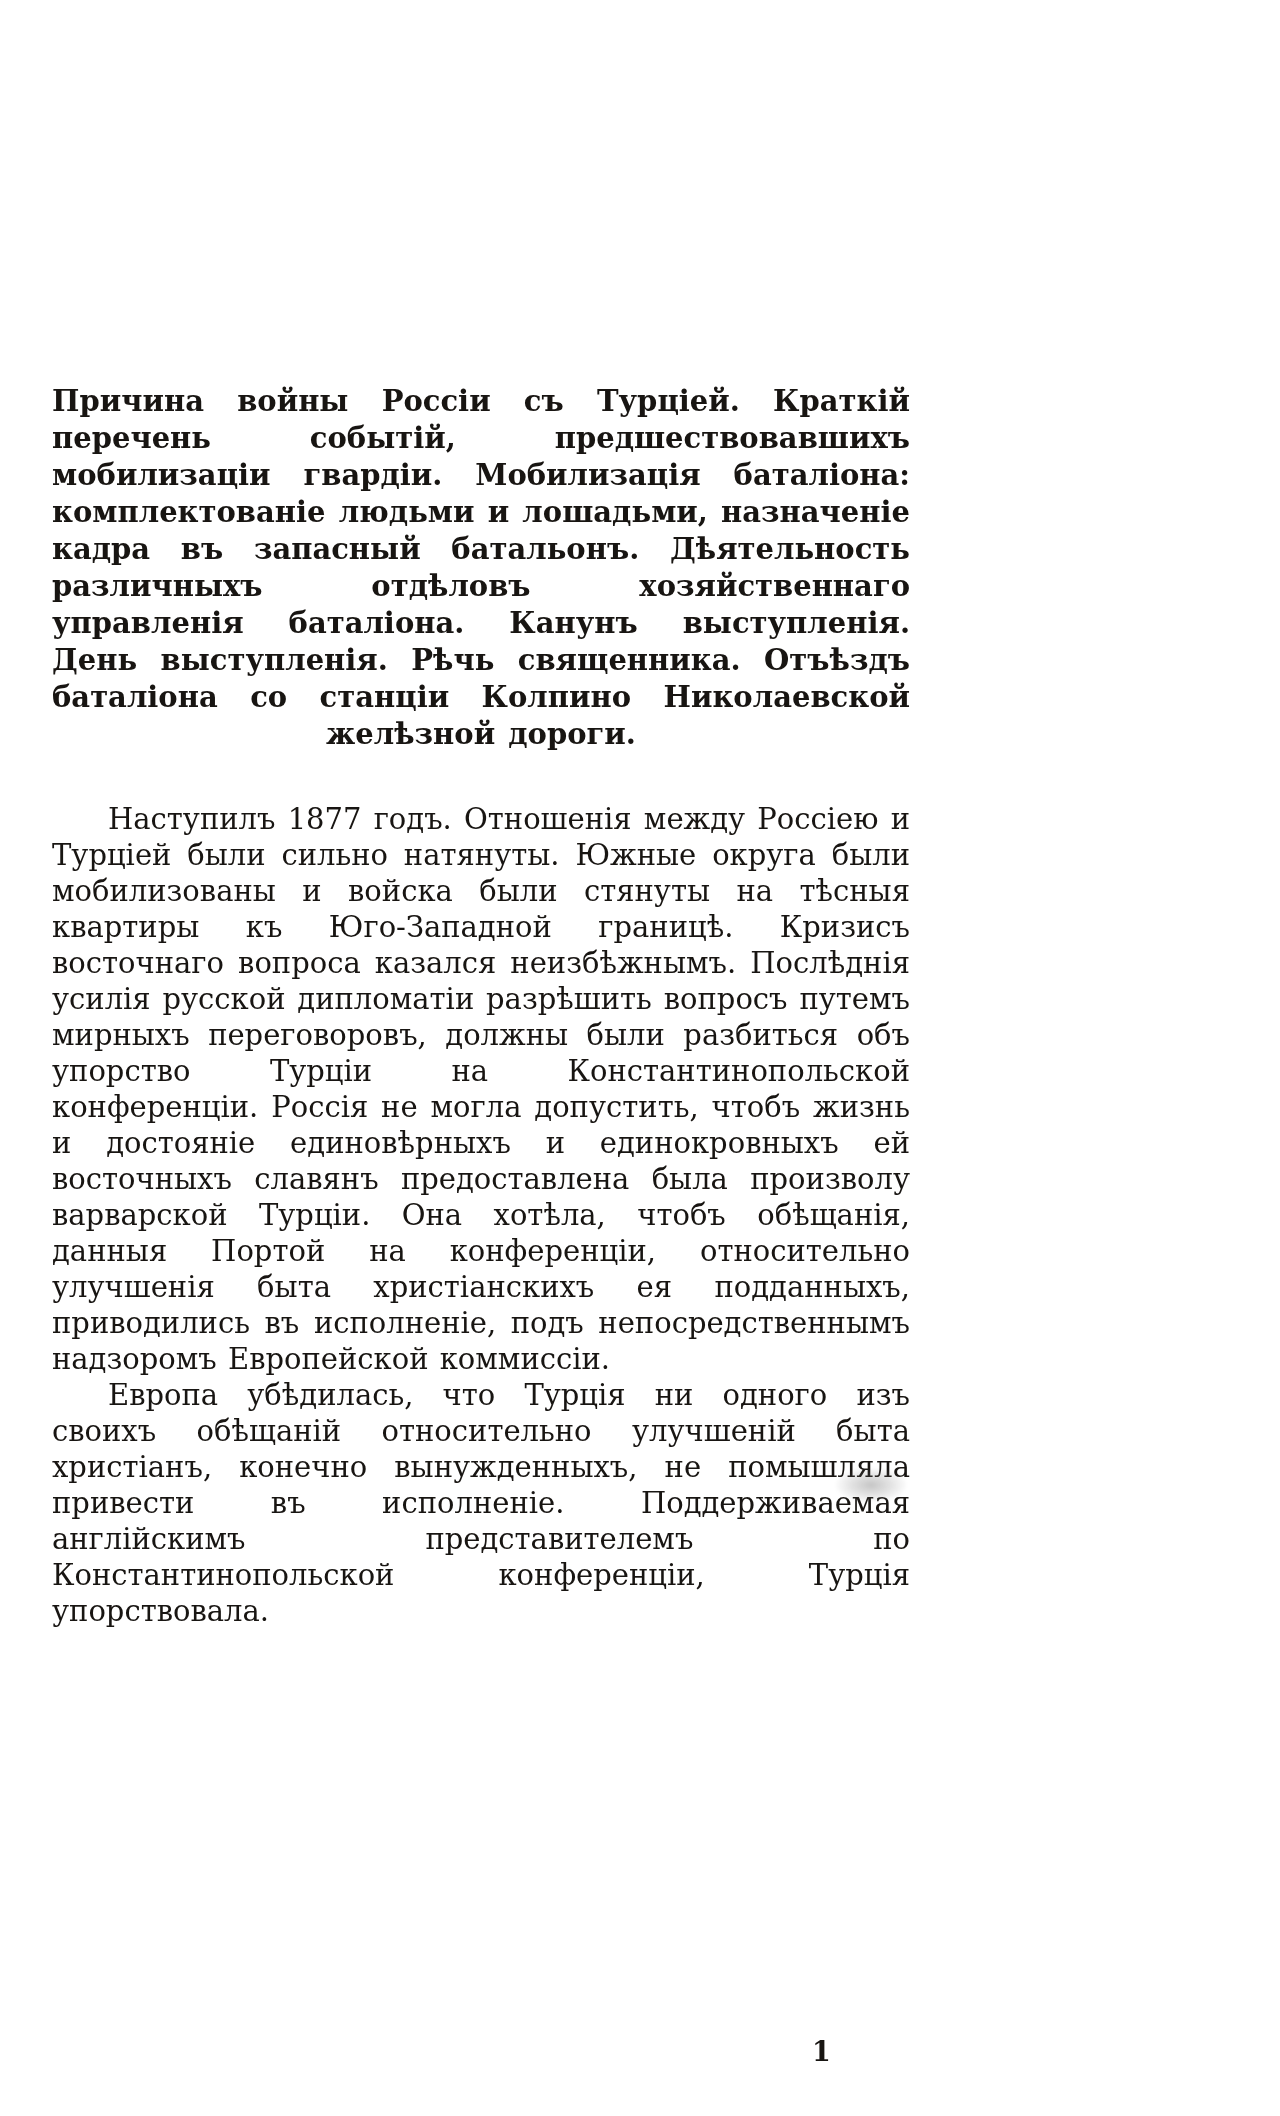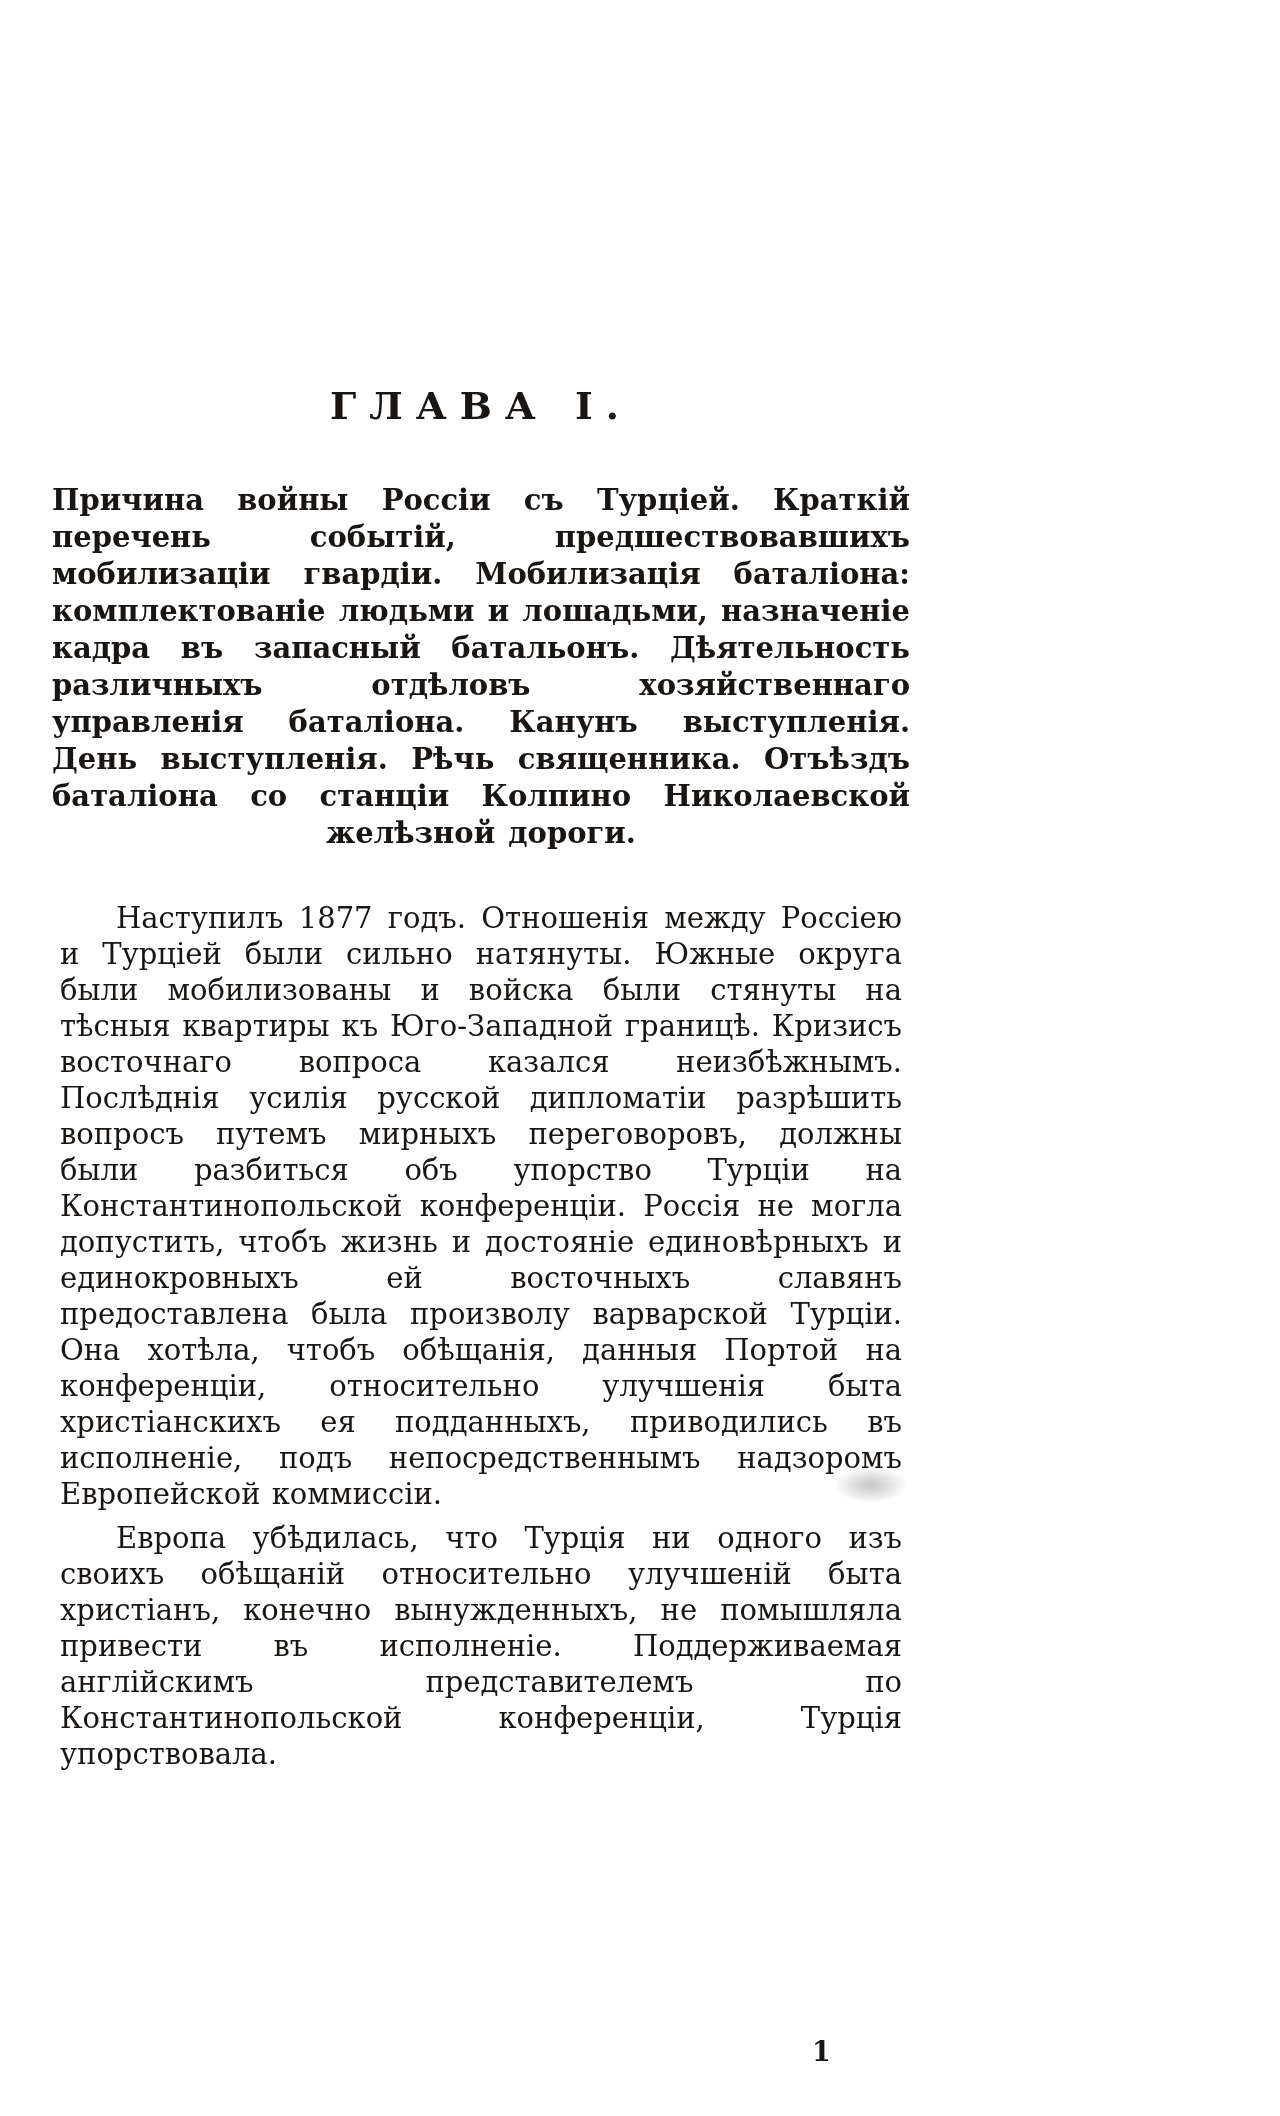--- a/index.html
+++ b/index.html
@@ -34,21 +34,21 @@
   .chapter-summary {
     font-weight: bold;
     font-size: 29px;
     line-height: 37px;
     text-align: justify;
     text-align-last: center;
     word-spacing: 3px;
     margin: 0 0 48px 0;
   }
   .body-para {
-    margin: 8px;
+    margin: 0;
     font-size: 29px;
     line-height: 36px;
     text-align: justify;
     text-indent: 56px;
     word-spacing: 2px;
   }
   .page-number {
     position: absolute;
     left: 812px;
     top: 2036px;
@@ -66,20 +66,19 @@
       rgba(120, 120, 120, 0.18) 45%,
       rgba(255, 255, 255, 0) 75%);
     filter: blur(1px);
   }
 </style>
 </head>
 <body>
 
 <div class="page">
   <div class="content">
-    <h1 class="chapter-title">ГЛАВА I.</h1>
     <div class="chapter-summary">Причина войны Россіи съ Турціей. Краткій перечень событій, предшествовавшихъ мобилизаціи гвардіи. Мобилизація баталіона: комплектованіе людьми и лошадьми, назначеніе кадра въ запасный батальонъ. Дѣятельность различныхъ отдѣловъ хозяйственнаго управленія баталіона. Канунъ выступленія. День выступленія. Рѣчь священника. Отъѣздъ баталіона со станціи Колпино Николаевской желѣзной дороги.</div>
     <p class="body-para">Наступилъ 1877 годъ. Отношенія между Россіею и Турціей были сильно натянуты. Южные округа были мобилизованы и войска были стянуты на тѣсныя квартиры къ Юго-Западной границѣ. Кризисъ восточнаго вопроса казался неизбѣжнымъ. Послѣднія усилія русской дипломатіи разрѣшить вопросъ путемъ мирныхъ переговоровъ, должны были разбиться объ упорство Турціи на Константинопольской конференціи. Россія не могла допустить, чтобъ жизнь и достояніе единовѣрныхъ и единокровныхъ ей восточныхъ славянъ предоставлена была произволу варварской Турціи. Она хотѣла, чтобъ обѣщанія, данныя Портой на конференціи, относительно улучшенія быта христіанскихъ ея подданныхъ, приводились въ исполненіе, подъ непосредственнымъ надзоромъ Европейской коммиссіи.</p>
     <p class="body-para">Европа убѣдилась, что Турція ни одного изъ своихъ обѣщаній относительно улучшеній быта христіанъ, конечно вынужденныхъ, не помышляла привести въ исполненіе. Поддерживаемая англійскимъ представителемъ по Константинопольской конференціи, Турція упорствовала.</p>
   </div>
   <div class="scan-smudge"></div>
   <div class="page-number">1</div>
 </div>
 
 </body></html>

